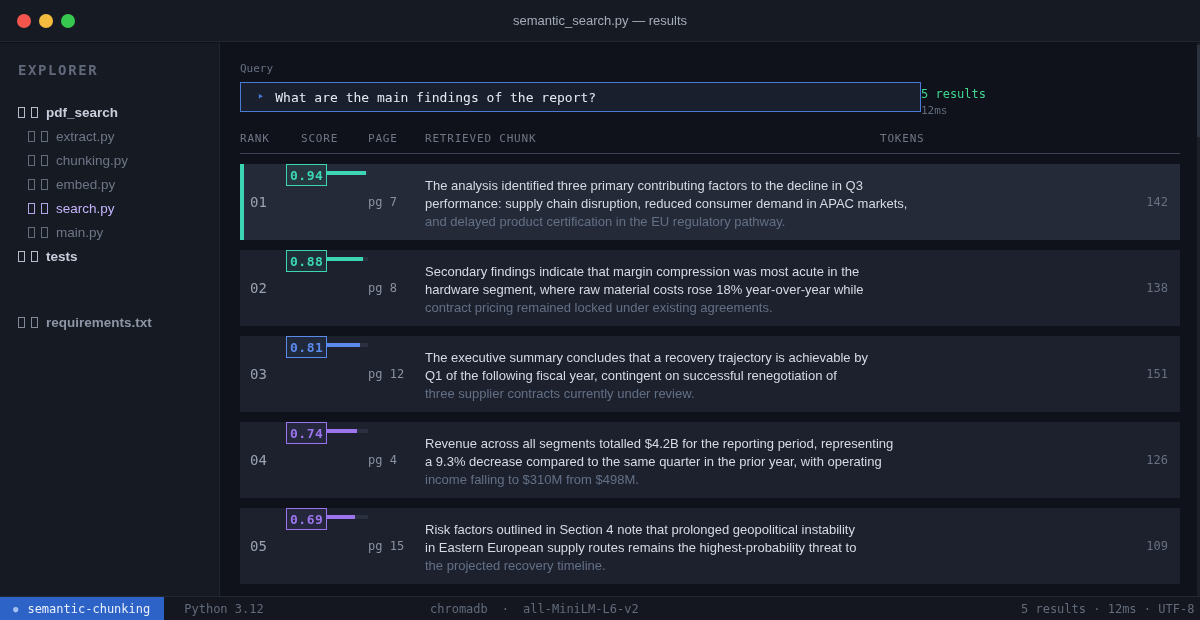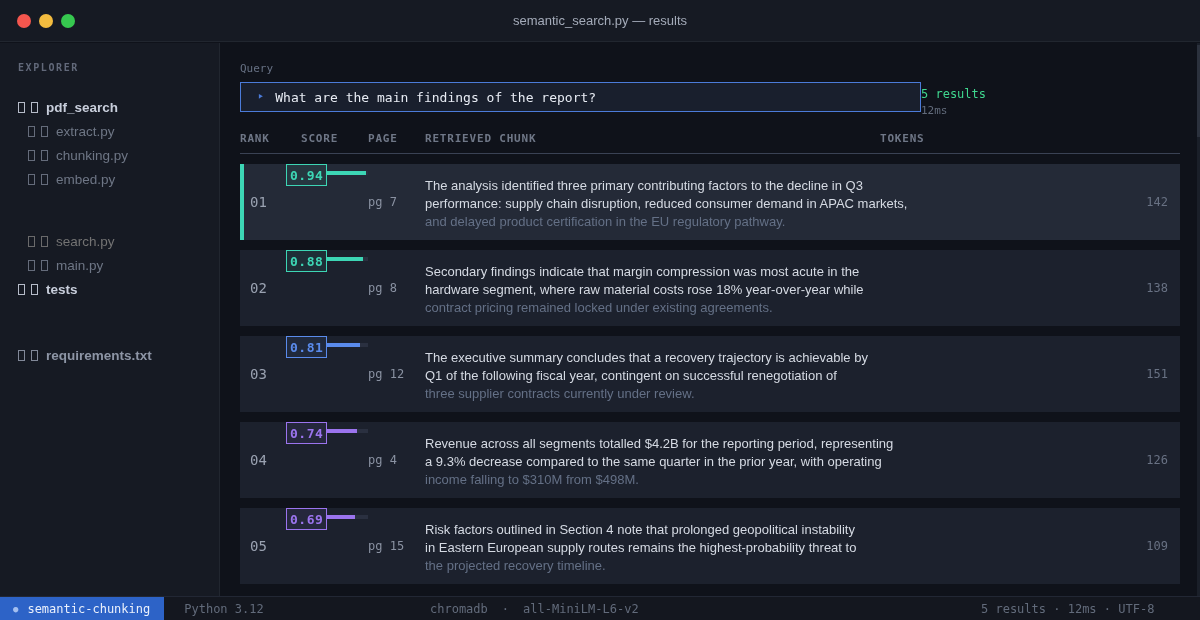--- a/index.html
+++ b/index.html
@@ -12,47 +12,47 @@
   .titlebar { position:absolute; top:0; left:0; right:0; height:42px;
     background:#161a23; border-bottom:1px solid #21262f;
     display:flex; align-items:center; justify-content:center; }
   .lights { position:absolute; left:17px; top:14px; display:flex; gap:8px; }
   .light { width:14px; height:14px; border-radius:50%; }
   .win-title { font-family:"Liberation Sans", sans-serif; font-size:13px; color:#a4abb9; }
 
   
   .sidebar { position:absolute; top:43px; left:0; width:220px; bottom:24px;
     background:#161a23; border-right:1px solid #21262f; padding:19px 0 0 18px; }
-  .explorer-label { font-size:10px; letter-spacing:1.6px; color:#62697a; font-weight:bold; }
+  .explorer-label { font-size:14px; letter-spacing:1.6px; color:#62697a; font-weight:bold; }
   .tree { margin-top:22px; }
   .tree-item { display:flex; align-items:center; height:24px;
     font-family:"Liberation Sans", sans-serif; font-size:13.5px; color:#6e7685; cursor:pointer; }
   .tree-item.bold { font-weight:bold; }
   .tree-item.bright { color:#c8cedb; }
   .tree-item.muted  { color:#8d95a5;margin-top:42px; }
-  .tree-item.active { color:#737373;margin-top:38px; }
+  .tree-item.active { color:#c4b5fd; }
   .box-icon { display:inline-block; width:7px; height:11px;
     border:1.5px solid currentColor; margin-right:8px; opacity:.9; flex:none; }
   .box-icon.extra { margin-right:6px; }
 
   
   .main { position:absolute; top:43px; left:221px; right:0; bottom:24px;
     padding:19px 0 0 19px; background:#0f121a; }
   .query-label { font-size:11px; color:#667083; margin-bottom:7px; }
   .query-row { display:flex; align-items:flex-start; }
   .query-input { width:681px; height:30px; border:1.5px solid #4b7bd9; background:#191f2d;
     display:flex; align-items:center; color:#e8ecf4; font-size:13px; cursor:text; }
   .prompt-icon { color:#4b7bd9; font-size:12px; margin:0 11px 0 16px; }
   .query-meta { padding-top:5px; }
   .results-count { font-size:12px; color:#3fd78f; }
   .latency { font-size:11px; color:#626b7b; margin-top:3px; }
 
   .cols-header { display:grid; grid-template-columns:61px 67px 57px 455px 1fr;
     width:940px; margin-top:15px; padding-bottom:8px; border-bottom:1px solid #3a4254;
-    font-size:11px; font-weight:bold; letter-spacing:.8px; color:#6f7787; }
+    font-size:11px; font-weight:normal; letter-spacing:.8px; color:#6f7787; }
 
   .rows { width:940px; }
   .result-row { position:relative; display:grid; grid-template-columns:46px 82px 57px 455px 1fr;
     height:76px; margin-top:10px; background:#1c212d; cursor:pointer; }
   .result-row.highlight { background:#242a37; }
   .result-row.highlight::before { content:""; position:absolute; left:0; top:0; bottom:0;
     width:4px; background:var(--tone); }
   .cell-rank { display:flex; align-items:center; padding-left:10px;
     font-size:14px; color:#9aa2b1; }
   .cell-score { display:flex; flex-direction:row; justify-content:center; }
@@ -74,21 +74,21 @@
 
   
   .statusbar { position:absolute; bottom:0; left:0; right:0; height:24px;
     background:#14171f; border-top:1px solid #222734; display:flex; align-items:center;
     font-size:12px; color:#626b7b; overflow:hidden; }
   .status-badge { height:24px; background:#2d63c7; color:#eaf0fc; display:flex;
     align-items:center; padding:0 14px 0 13px; gap:9px; cursor:pointer; flex:none; }
   .badge-dot { font-size:9px; color:#a3bff0; }
   .status-python { margin-left:20px; }
   .status-center { position:absolute; left:430px; display:flex; gap:14px; }
-  .status-right { position:absolute; left:981px; white-space:nowrap; display:flex; gap:10px; }
+  .status-right { position:absolute; left:1021px; white-space:nowrap; display:flex; gap:10px; }
 </style>
 </head>
 <body>
 
 <div id="app">
 
   <div class="titlebar">
     <div class="lights">
       <span class="light" id="light-close" style="background: rgb(244, 86, 78);"></span>
       <span class="light" id="light-min" style="background: rgb(243, 188, 63);"></span>

